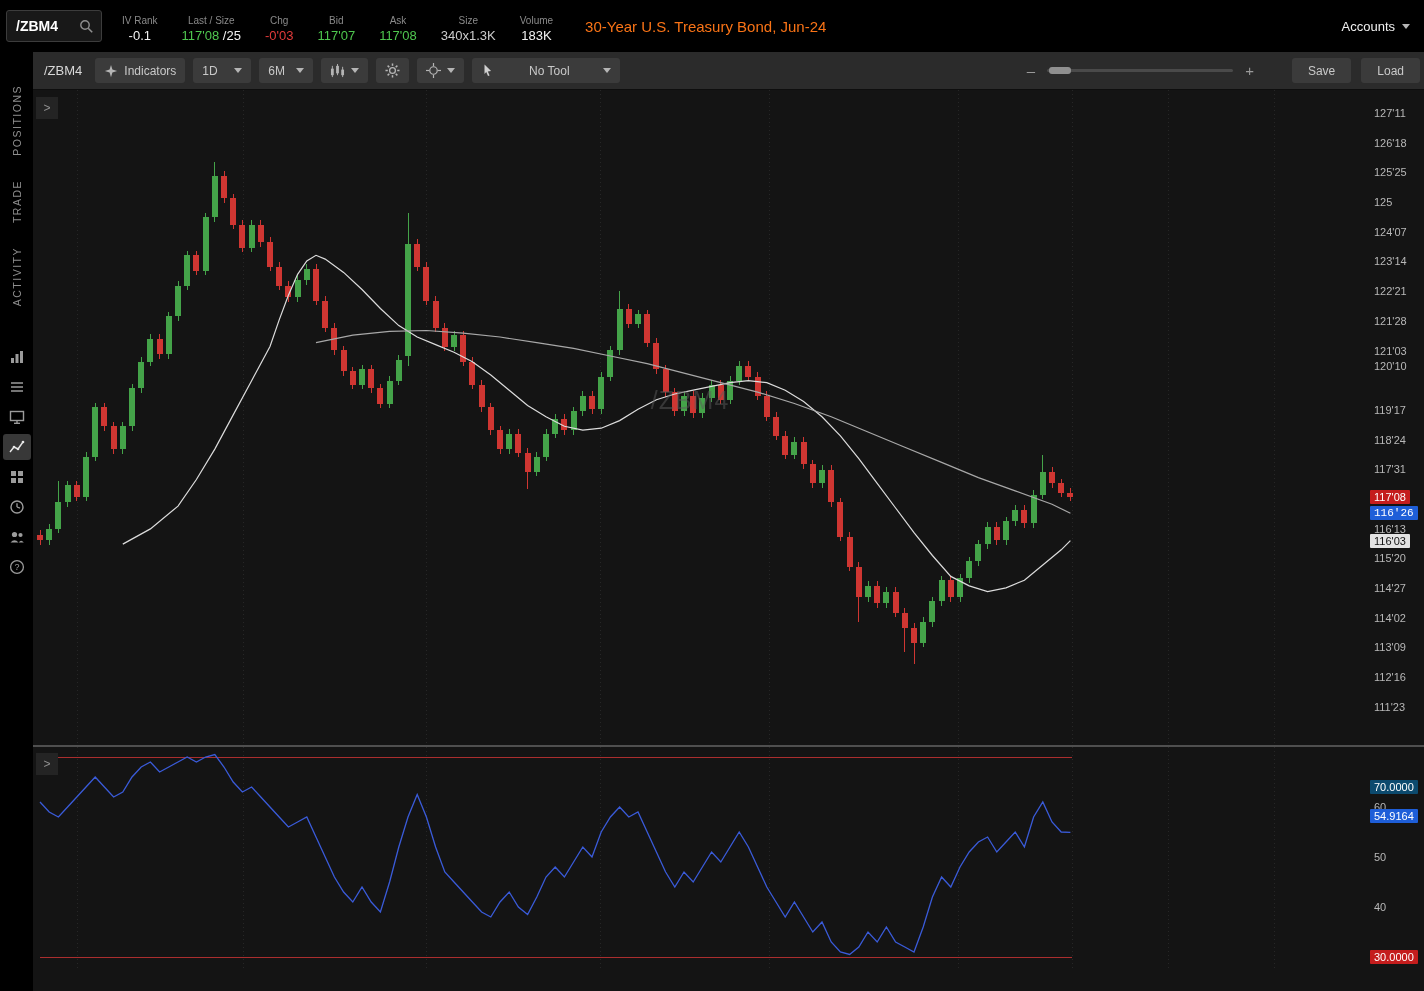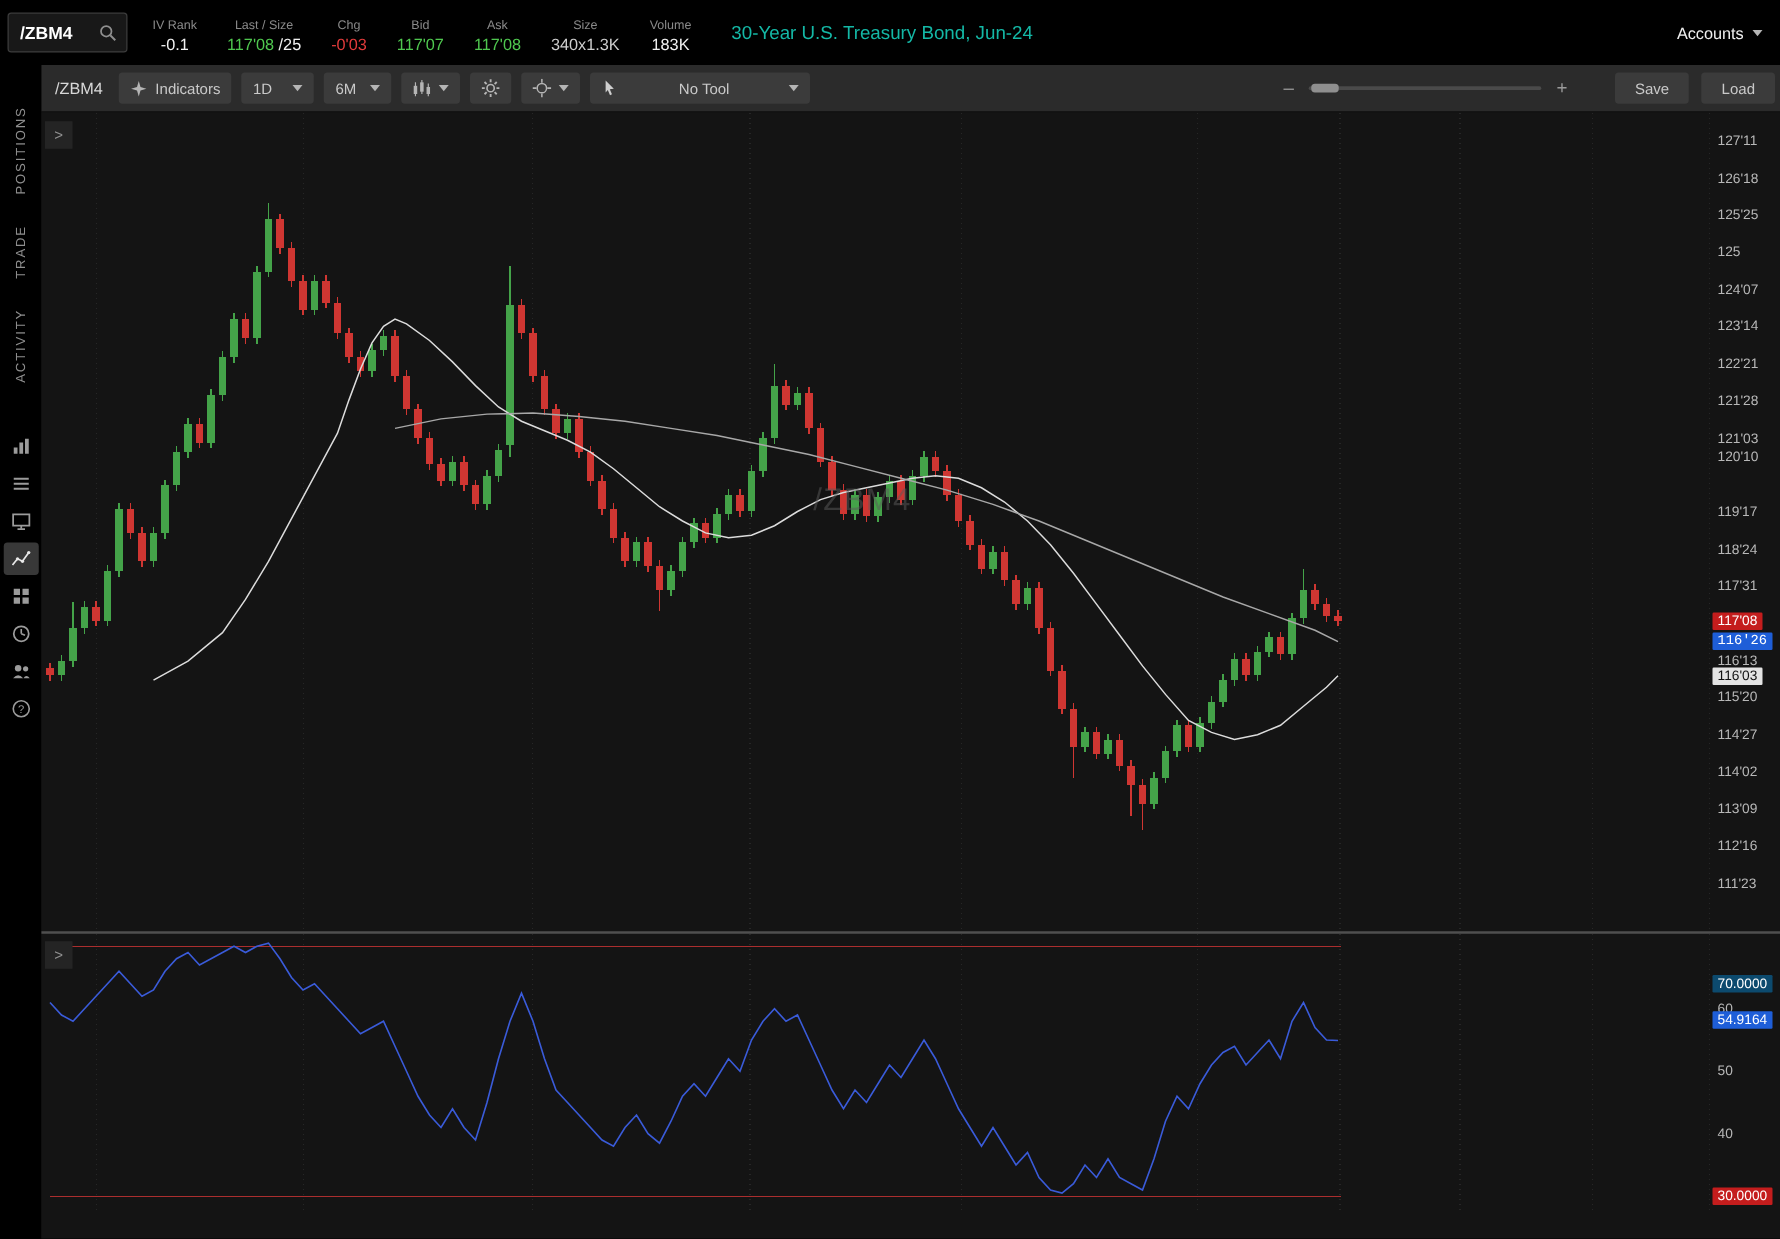--- a/index.html
+++ b/index.html
@@ -10,33 +10,33 @@
   
   .header{position:absolute;top:0;left:0;right:0;height:52px;background:var(--header-bg,#000);
           display:flex;align-items:center;}
   .sym-box{margin-left:6px;width:96px;height:32px;background:#181818;border:1px solid #3c3c3c;border-radius:3px;
            display:flex;align-items:center;justify-content:space-between;padding:0 7px 0 9px;box-sizing:border-box;}
   .sym-text{color:#fff;font-size:14px;font-weight:bold;}
   #stats{display:flex;margin-left:8px;}
   .stat{display:flex;flex-direction:column;align-items:center;padding:0 12px;}
   .stat-label{font-size:10px;color:#8a8a8a;line-height:15px;margin-top:5px;white-space:nowrap;}
   .stat-value{font-size:13px;line-height:16px;white-space:nowrap;}
-  .chart-title{margin-left:20px;font-size:15px;color:#14b8a6;white-space:nowrap;}
+  .chart-title{margin-left:20px;font-size:15px;color:#f97316;white-space:nowrap;}
   .accounts{margin-left:auto;margin-right:14px;color:#f0f0f0;font-size:13px;display:flex;align-items:center;gap:7px;cursor:default;}
   .caret{width:0;height:0;border-left:4px solid transparent;border-right:4px solid transparent;border-top:5px solid #b5b5b5;display:inline-block;}
 
   
   .toolbar{position:absolute;top:52px;left:33px;right:0;height:38px;background:var(--toolbar-bg,#2b2b2b);
            display:flex;align-items:center;border-bottom:1px solid #0e0e0e;box-sizing:border-box;}
   .tb-sym{color:#d8d8d8;font-size:13px;margin:0 13px 0 11px;}
   .tb-btn{height:25px;background:var(--button-bg,#3b3b3b);border:none;border-radius:3px;display:flex;align-items:center;
           gap:6px;padding:0 9px;color:#c9c9c9;font-size:12px;margin-right:8px;font-family:inherit;cursor:default;}
   .tb-btn.dd{justify-content:space-between;}
   .w52{width:58px;} .w48{width:54px;}
-  .tb-btn.wide{width:176px;}
+  .tb-btn.wide{width:148px;}
   .zoom{margin-left:auto;display:flex;align-items:center;gap:12px;margin-right:38px;}
   .zoom-btn{color:#9a9a9a;font-size:15px;line-height:15px;cursor:default;}
   .zoom-track{width:186px;height:3px;background:#4a4a4a;position:relative;border-radius:2px;}
   .zoom-handle{position:absolute;left:2px;top:-2px;width:22px;height:7px;background:#8f8f8f;border-radius:3px;}
   .tb-btn.save{padding:0 16px;margin-right:10px;}
   .tb-btn.load{padding:0 16px;margin-right:4px;}
 
   
   .sidebar{position:absolute;top:52px;left:0;width:33px;bottom:0;background:#000;display:flex;flex-direction:column;align-items:center;}
   .side-tab{writing-mode:vertical-rl;transform:rotate(180deg);color:#8f8f8f;font-size:10.5px;letter-spacing:1.5px;

